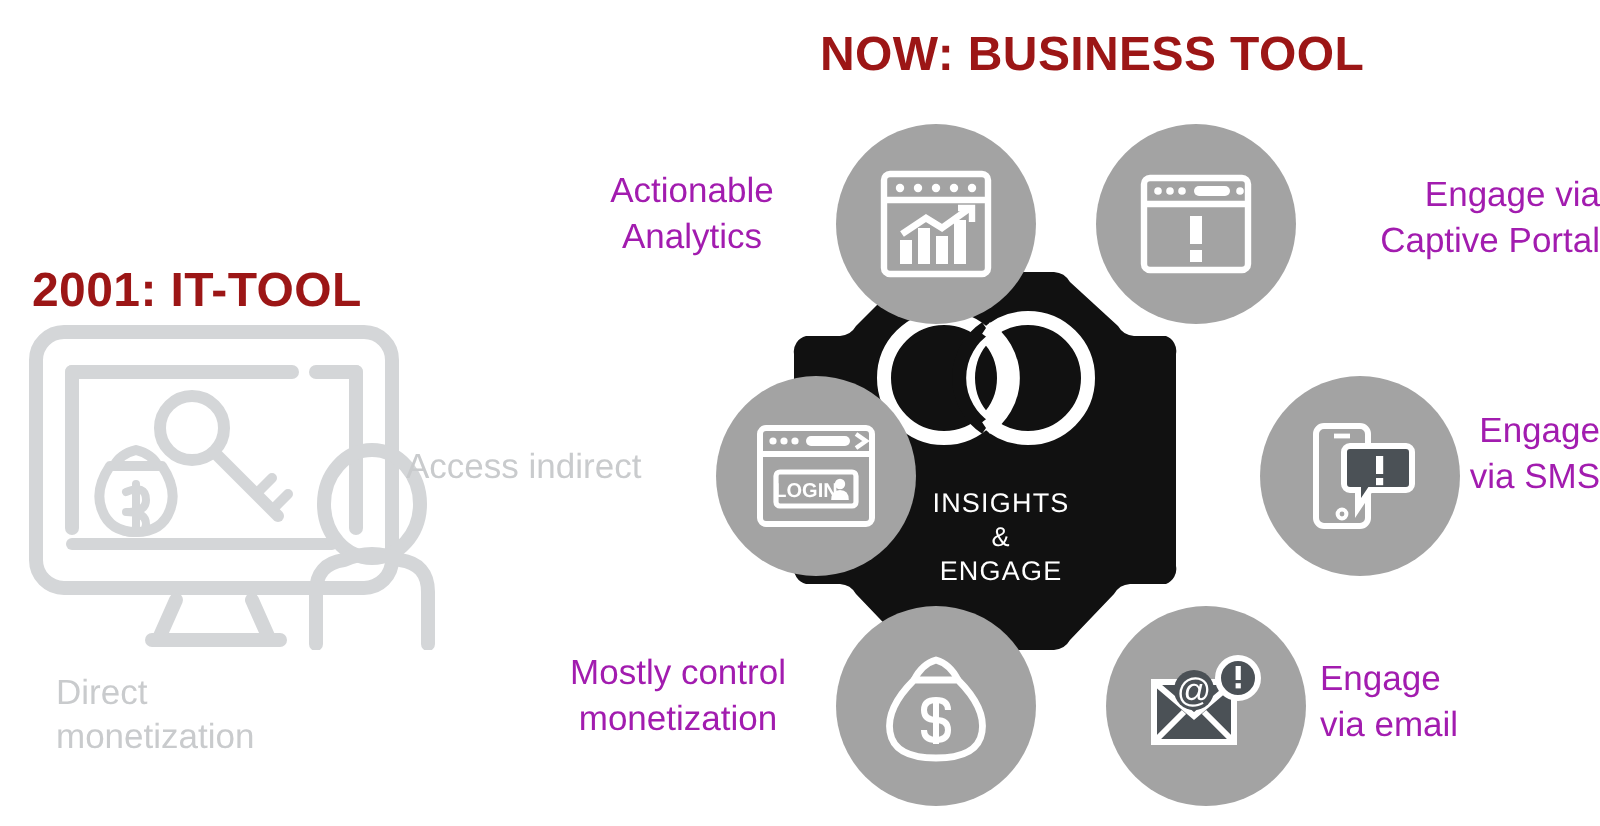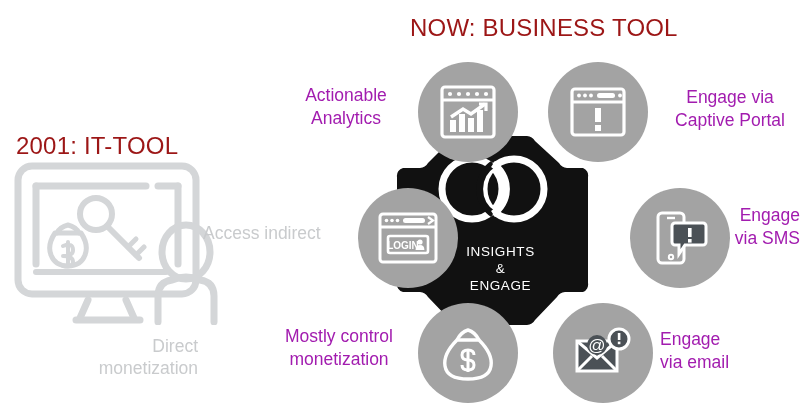--- a/index.html
+++ b/index.html
@@ -19,21 +19,21 @@
     position: absolute;
     inset: 0;
     width: 800px;
     height: 413px;
   }
 
   
   .title {
     position: absolute;
     font-size: 24px;
-    font-weight: 400;
+    font-weight: 700;
     letter-spacing: 0.2px;
     white-space: nowrap;
   }
   #title-left {
     left: 16px;
     top: 132px;
     color: #9c1616;
   }
   #title-right {
     left: 410px;
@@ -47,21 +47,21 @@
     left: 8px;
     top: 160px;
     width: 235px;
     height: 165px;
   }
   .legacy-label {
     position: absolute;
     color: #c9cbcd;
     font-size: 17.5px;
     line-height: 1.28;
-    text-align: right;
+    text-align: left;
     white-space: pre-line;
   }
   #label-direct-monetization {
     left: 28px;
     top: 335px;
     width: 170px;
   }
   #label-access-control {
     left: 203px;
     top: 222px;
@@ -122,21 +122,21 @@
 
   
   .node-label {
     position: absolute;
     font-size: 17.5px;
     line-height: 1.3;
     color: #a21caf;
     white-space: pre-line;
   }
   #label-analytics        { left: 286px; top: 84px;  width: 120px; text-align: center; }
-  #label-captive-portal   { left: 660px; top: 86px;  width: 140px; text-align: center; }
+  #label-captive-portal   { left: 660px; top: 86px;  width: 140px; text-align: right; }
   #label-sms              { left: 722px; top: 204px; width: 78px;  text-align: right; }
   #label-email            { left: 660px; top: 328px; width: 130px; text-align: left; }
   #label-monetization     { left: 263px; top: 325px; width: 152px; text-align: center; }
 </style>
 </head>
 <body>
 
 <div class="stage">
 
   <div class="title" id="title-left">2001: IT-TOOL</div>

